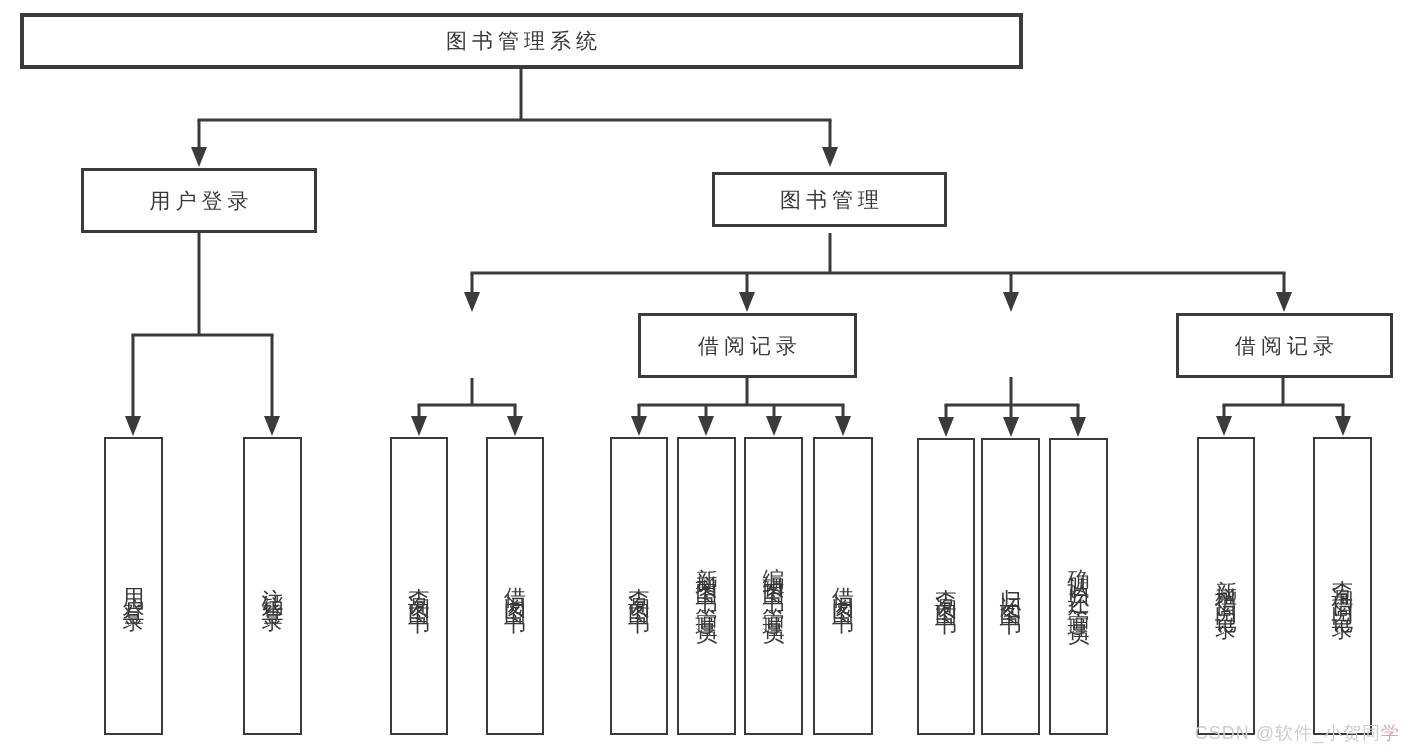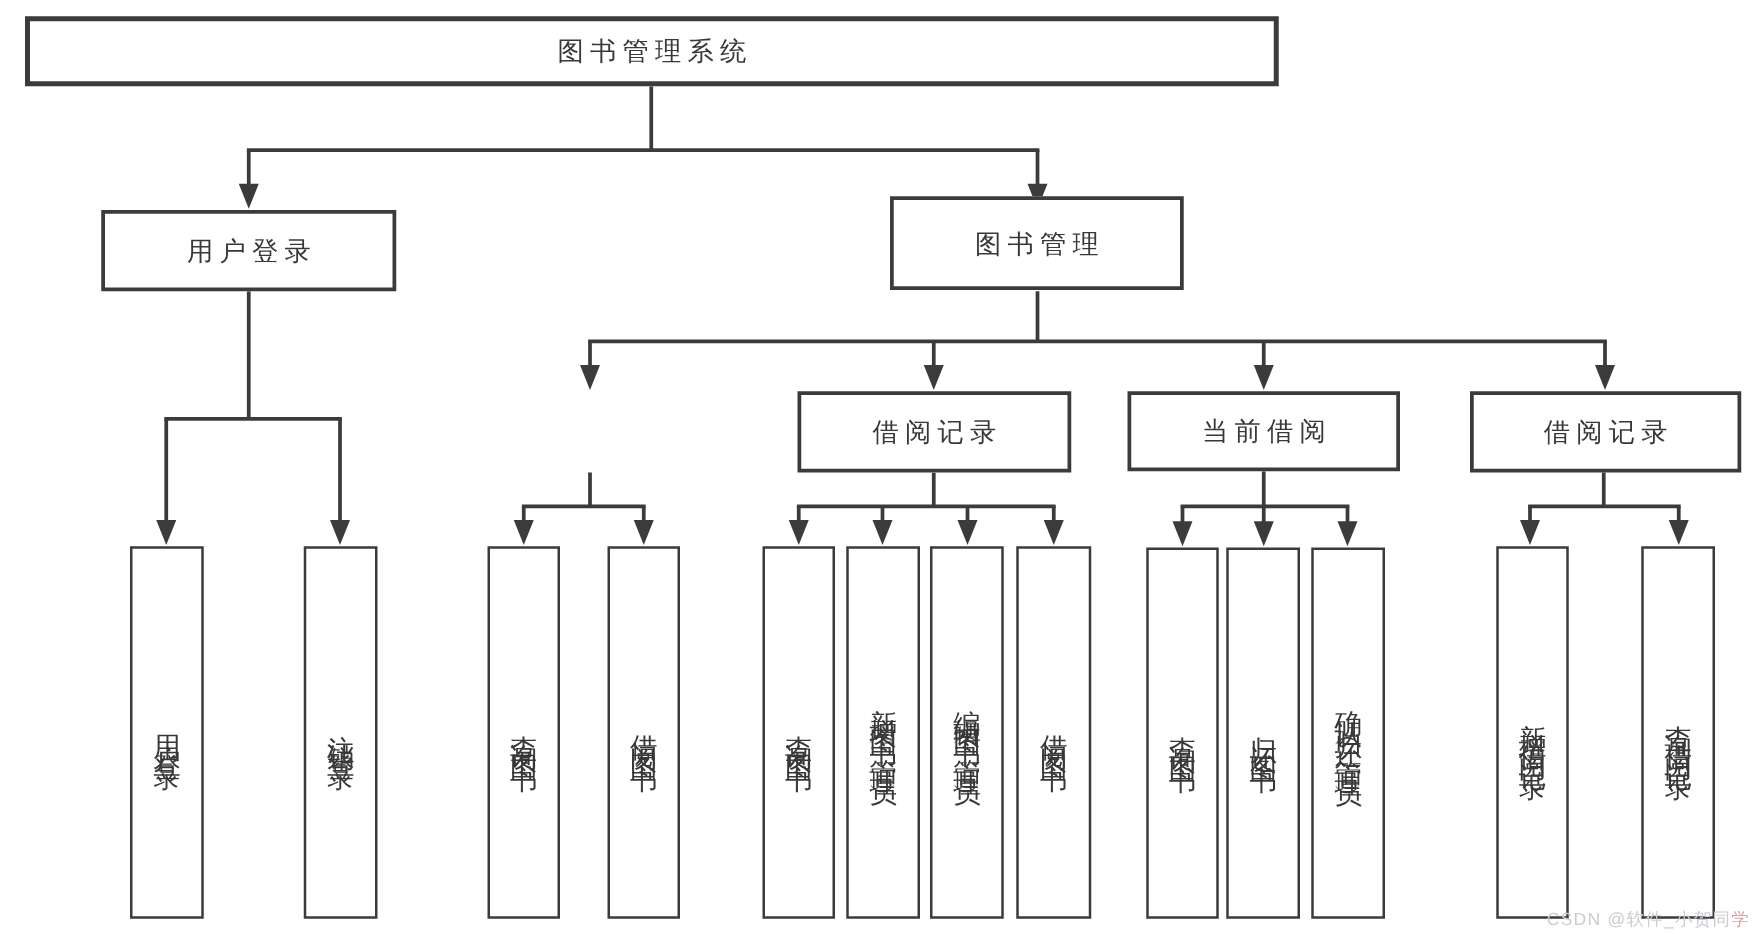--- a/index.html
+++ b/index.html
@@ -32,21 +32,21 @@
     writing-mode:vertical-rl;
     text-orientation:mixed;
     font-size:22px;
     letter-spacing:8px;
     line-height:1;
   }
   #watermark{
     position:absolute;
     right:5px;bottom:2px;
     z-index:3;
-    font-size:14px;
+    font-size:18px;
     letter-spacing:1px;
     color:var(--wm,#c9ccd0);
     white-space:nowrap;
     margin-left:36px;
   }
   #watermark .accent{color:var(--wm-accent,#e79ba4);}
 </style>
 </head>
 <body>
 
@@ -103,24 +103,23 @@
       <line x1="1224" y1="405" x2="1343" y2="405" stroke="#3b3b3b" stroke-width="3" stroke-linecap="square"></line>
       <line x1="1224" y1="405" x2="1224" y2="417" stroke="#3b3b3b" stroke-width="3" stroke-linecap="butt"></line>
       <polygon points="1216,416 1232,416 1224,436" fill="#3b3b3b"></polygon>
       <line x1="1343" y1="405" x2="1343" y2="417" stroke="#3b3b3b" stroke-width="3" stroke-linecap="butt"></line>
       <polygon points="1335,416 1351,416 1343,436" fill="#3b3b3b"></polygon>
     </svg>
 
   <div class="box h root" style="left:20px;top:13px;width:1003px;height:56px">图书管理系统</div>
 
   <div class="box h" style="left:81px;top:168px;width:236px;height:65px">用户登录</div>
-  <div class="box h" style="left:712px;top:157px;width:235px;height:75px">图书管理</div>
+  <div class="box h" style="left:712px;top:172px;width:235px;height:55px">图书管理</div>
 
   <div class="box h" style="left:638px;top:313px;width:219px;height:65px">借阅记录</div>
-  <div class="box h" style="left:902px;top:313px;width:218px;height:64px">当前借阅</div>
   <div class="box h" style="left:1176px;top:313px;width:217px;height:65px">借阅记录</div>
 
   <div class="box v" style="left:104px;top:437px;width:59px;height:298px">用户登录</div>
   <div class="box v" style="left:243px;top:437px;width:59px;height:298px">注销登录</div>
 
   <div class="box v" style="left:390px;top:437px;width:58px;height:298px">查询图书</div>
   <div class="box v" style="left:486px;top:437px;width:58px;height:298px">借阅图书</div>
 
   <div class="box v" style="left:610px;top:437px;width:58px;height:298px">查询图书</div>
   <div class="box v" style="left:677px;top:437px;width:59px;height:298px">新增图书（管理员）</div>

